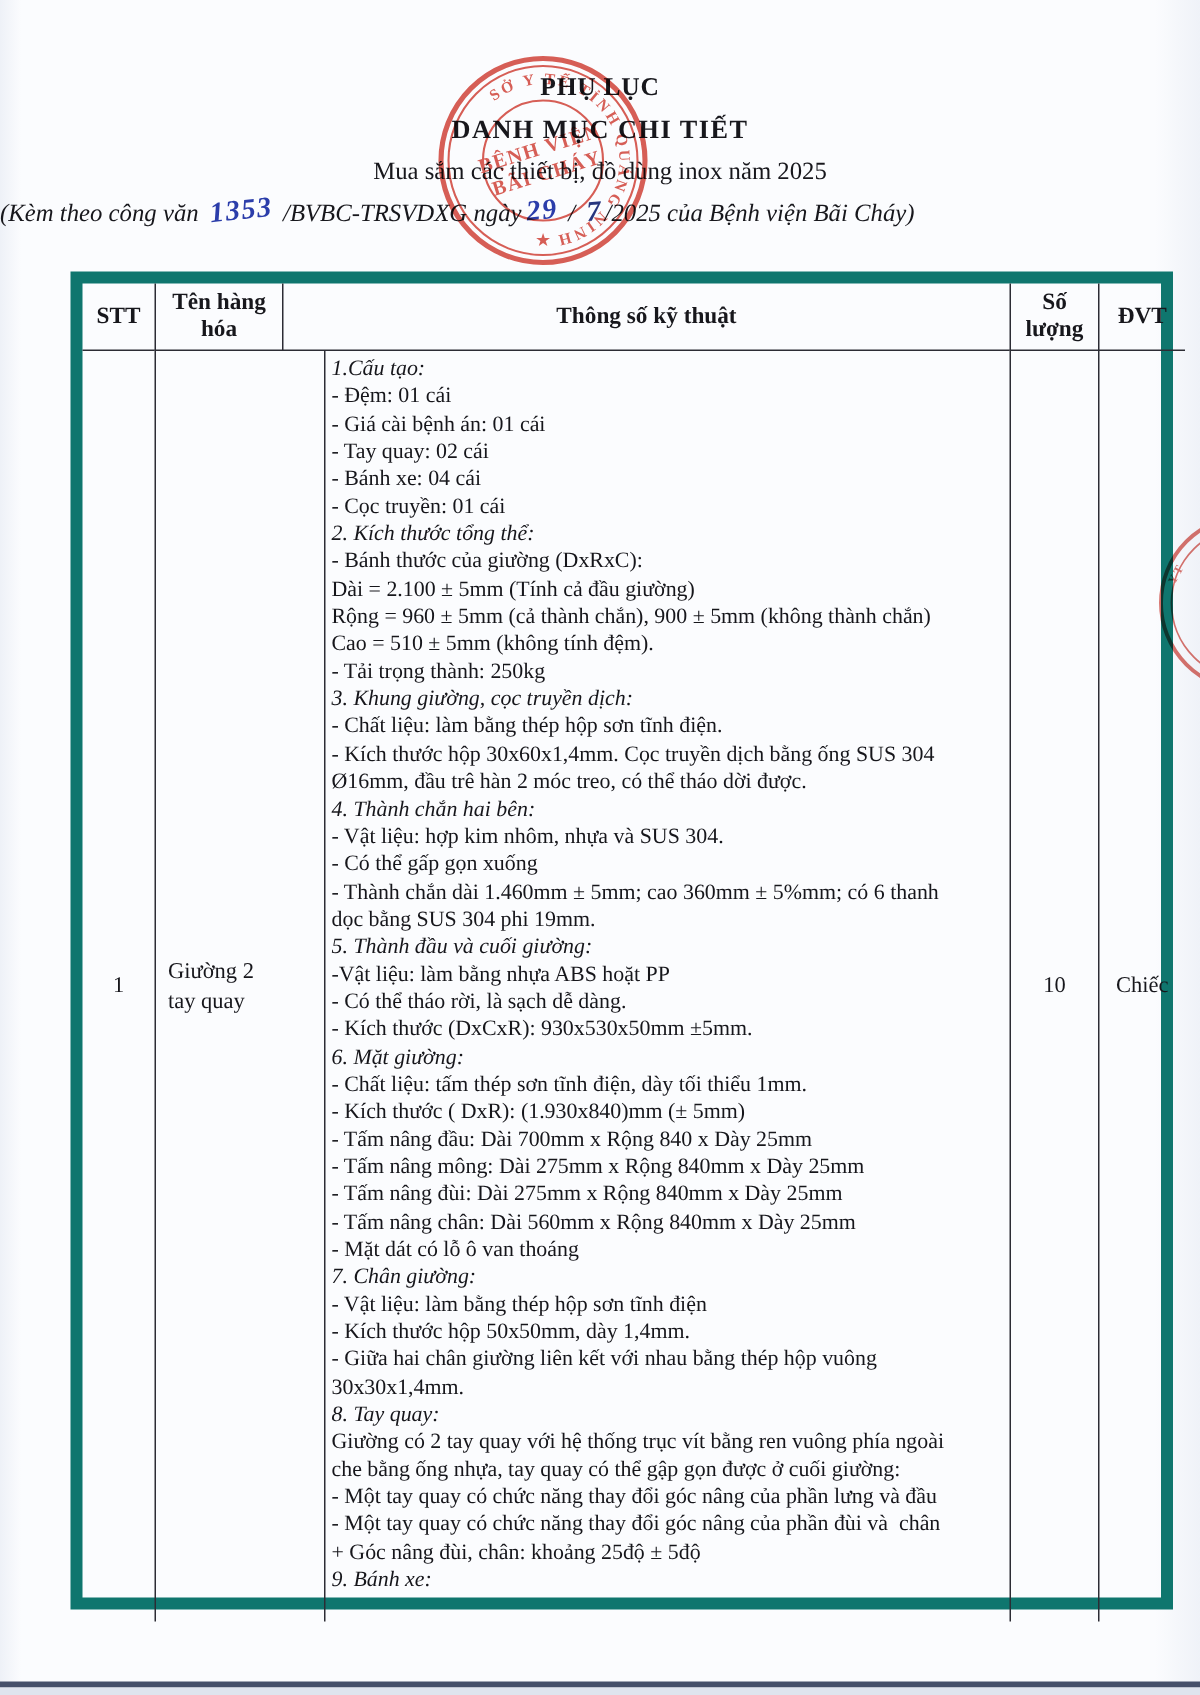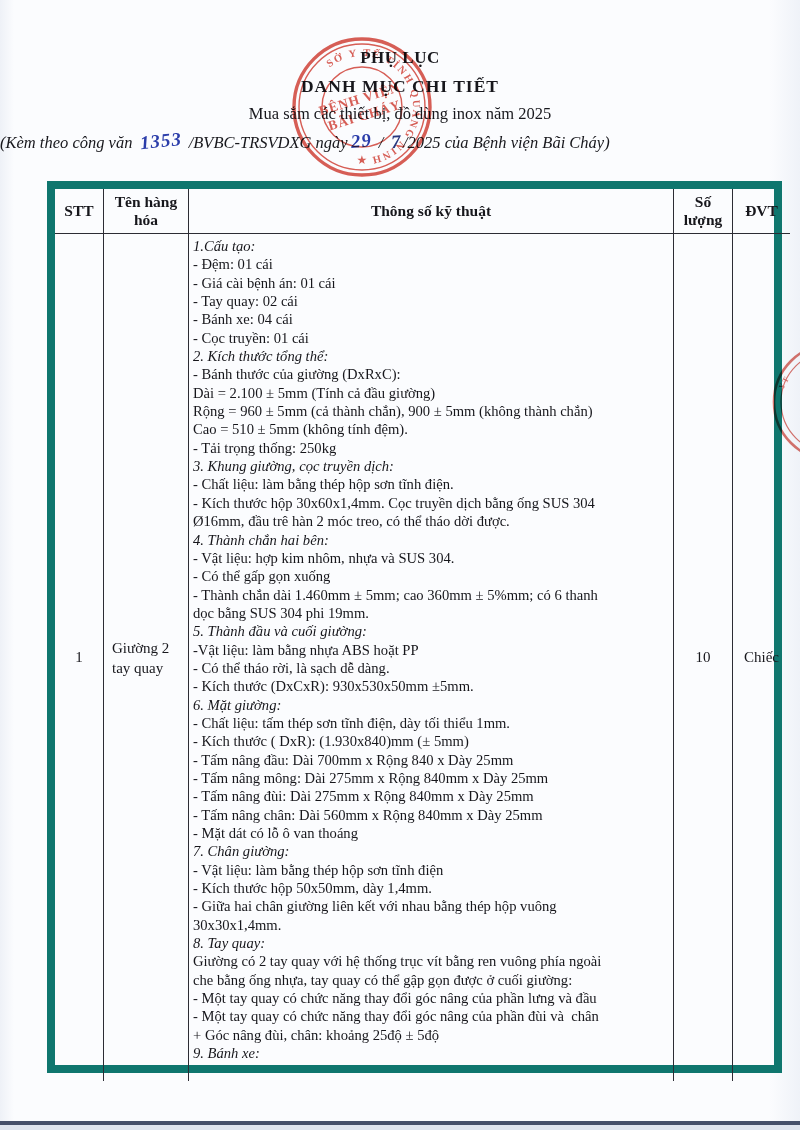--- a/index.html
+++ b/index.html
@@ -30,21 +30,21 @@
   
   .tbl{position:absolute;left:47px;top:181px;width:735px;height:892px;
     display:grid;grid-template-columns:48px 85px 485px 59px 58px;grid-template-rows:45px 847px;
     border:8px solid #0f766e;box-sizing:border-box;background:transparent;z-index:2;}
   .cell{border-left:1.6px solid #2c2c34;box-sizing:border-box;display:flex;align-items:center;justify-content:center;}
   .cell.first{border-left:none;}
   .hcell{border-bottom:1.6px solid #2c2c34;font-weight:bold;font-size:15.5px;text-align:center;line-height:18px;}
   .bcell{font-size:15px;}
   .namecell{justify-content:flex-start;padding-left:8px;align-items:center;}
   .namecell .nm{line-height:20px;}
-  .spec{display:block;padding:3px 4px 0 4px;overflow:hidden;}
+  .spec{display:block;padding:3px 4px 0 4px;overflow:hidden;margin-left:28px;}
   .spec-line{font-size:14.6px;line-height:18.35px;white-space:pre;color:#16161b;}
   .spec-line.it{font-style:italic;}
 
   [data-interactable]{cursor:default;}
 </style>
 </head>
 <body>
 
 <div class="page" data-interactable="false">
 
@@ -95,21 +95,21 @@
         <div class="spec-line" data-interactable="false">- Đệm: 01 cái</div>
         <div class="spec-line" data-interactable="false">- Giá cài bệnh án: 01 cái</div>
         <div class="spec-line" data-interactable="false">- Tay quay: 02 cái</div>
         <div class="spec-line" data-interactable="false">- Bánh xe: 04 cái</div>
         <div class="spec-line" data-interactable="false">- Cọc truyền: 01 cái</div>
         <div class="spec-line it" data-interactable="false">2. Kích thước tổng thể:</div>
         <div class="spec-line" data-interactable="false">- Bánh thước của giường (DxRxC):</div>
         <div class="spec-line" data-interactable="false">Dài = 2.100 ± 5mm (Tính cả đầu giường)</div>
         <div class="spec-line" data-interactable="false">Rộng = 960 ± 5mm (cả thành chắn), 900 ± 5mm (không thành chắn)</div>
         <div class="spec-line" data-interactable="false">Cao = 510 ± 5mm (không tính đệm).</div>
-        <div class="spec-line" data-interactable="false">- Tải trọng thống: 250kg</div>
+        <div class="spec-line" data-interactable="false">- Tải trọng thành: 250kg</div>
         <div class="spec-line it" data-interactable="false">3. Khung giường, cọc truyền dịch:</div>
         <div class="spec-line" data-interactable="false">- Chất liệu: làm bằng thép hộp sơn tĩnh điện.</div>
         <div class="spec-line" data-interactable="false">- Kích thước hộp 30x60x1,4mm. Cọc truyền dịch bằng ống SUS 304</div>
         <div class="spec-line" data-interactable="false">Ø16mm, đầu trê hàn 2 móc treo, có thể tháo dời được.</div>
         <div class="spec-line it" data-interactable="false">4. Thành chắn hai bên:</div>
         <div class="spec-line" data-interactable="false">- Vật liệu: hợp kim nhôm, nhựa và SUS 304.</div>
         <div class="spec-line" data-interactable="false">- Có thể gấp gọn xuống</div>
         <div class="spec-line" data-interactable="false">- Thành chắn dài 1.460mm ± 5mm; cao 360mm ± 5%mm; có 6 thanh</div>
         <div class="spec-line" data-interactable="false">dọc bằng SUS 304 phi 19mm.</div>
         <div class="spec-line it" data-interactable="false">5. Thành đầu và cuối giường:</div>

